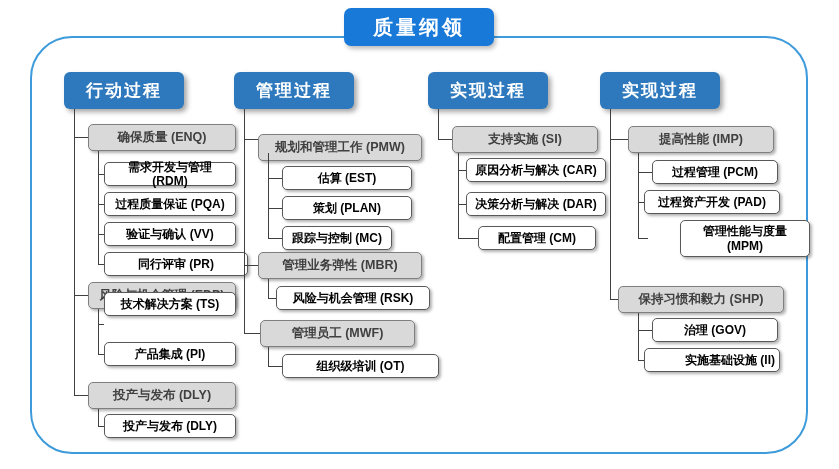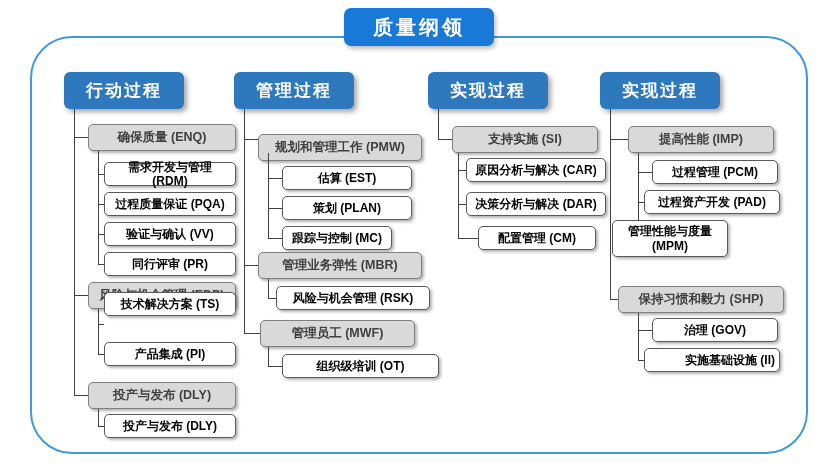--- a/index.html
+++ b/index.html
@@ -58,21 +58,21 @@
 
 <div class="gbox" style="left:88px; top:124px; width:148px;">确保质量 (ENQ)</div>
 <div class="vline" style="left:98px; top:151px; height:113px;"></div>
 <div class="hline" style="left:98px; top:174px; width:6px;"></div>
 <div class="hline" style="left:98px; top:204px; width:6px;"></div>
 <div class="hline" style="left:98px; top:234px; width:6px;"></div>
 <div class="hline" style="left:98px; top:264px; width:6px;"></div>
 <div class="wbox" style="left:104px; top:162px; width:132px;">需求开发与管理 (RDM)</div>
 <div class="wbox" style="left:104px; top:192px; width:132px;">过程质量保证 (PQA)</div>
 <div class="wbox" style="left:104px; top:222px; width:132px;">验证与确认 (VV)</div>
-<div class="wbox" style="left:104px; top:252px; width:132px;">同行评审 (PR)</div>
+<div class="wbox" style="left:104px; top:252px; width:144px;">同行评审 (PR)</div>
 
 <div class="gbox" style="left:88px; top:282px; width:148px;">风险与机会管理 (EDP)</div>
 <div class="vline" style="left:98px; top:309px; height:45px;"></div>
 <div class="hline" style="left:98px; top:324px; width:6px;"></div>
 <div class="hline" style="left:98px; top:354px; width:6px;"></div>
 <div class="wbox" style="left:104px; top:292px; width:132px;">技术解决方案 (TS)</div>
 <div class="wbox" style="left:104px; top:342px; width:132px;">产品集成 (PI)</div>
 
 <div class="gbox" style="left:88px; top:382px; width:148px;">投产与发布 (DLY)</div>
 <div class="vline" style="left:98px; top:409px; height:17px;"></div>
@@ -125,20 +125,20 @@
 <div class="hline" style="left:610px; top:139px; width:18px;"></div>
 <div class="hline" style="left:610px; top:299px; width:8px;"></div>
 
 <div class="gbox" style="left:628px; top:126px; width:146px;">提高性能 (IMP)</div>
 <div class="vline" style="left:638px; top:153px; height:85px;"></div>
 <div class="hline" style="left:638px; top:172px; width:14px;"></div>
 <div class="hline" style="left:638px; top:202px; width:6px;"></div>
 <div class="hline" style="left:638px; top:238px; width:10px;"></div>
 <div class="wbox" style="left:652px; top:160px; width:126px;">过程管理 (PCM)</div>
 <div class="wbox" style="left:644px; top:190px; width:136px;">过程资产开发 (PAD)</div>
-<div class="wbox" style="left:612px; top:220px; width:116px; height:37px;">管理性能与度量 (MPM)</div>
+<div class="wbox" style="left:680px; top:220px; width:130px; height:37px;">管理性能与度量 (MPM)</div>
 
 <div class="gbox" style="left:618px; top:286px; width:166px;">保持习惯和毅力 (SHP)</div>
 <div class="vline" style="left:638px; top:313px; height:47px;"></div>
 <div class="hline" style="left:638px; top:330px; width:14px;"></div>
 <div class="hline" style="left:638px; top:360px; width:6px;"></div>
 <div class="wbox" style="left:652px; top:318px; width:126px;">治理 (GOV)</div>
 <div class="wbox" style="left:644px; top:348px; width:136px;padding-left:40px;">实施基础设施 (II)</div>
 
 </body></html>

